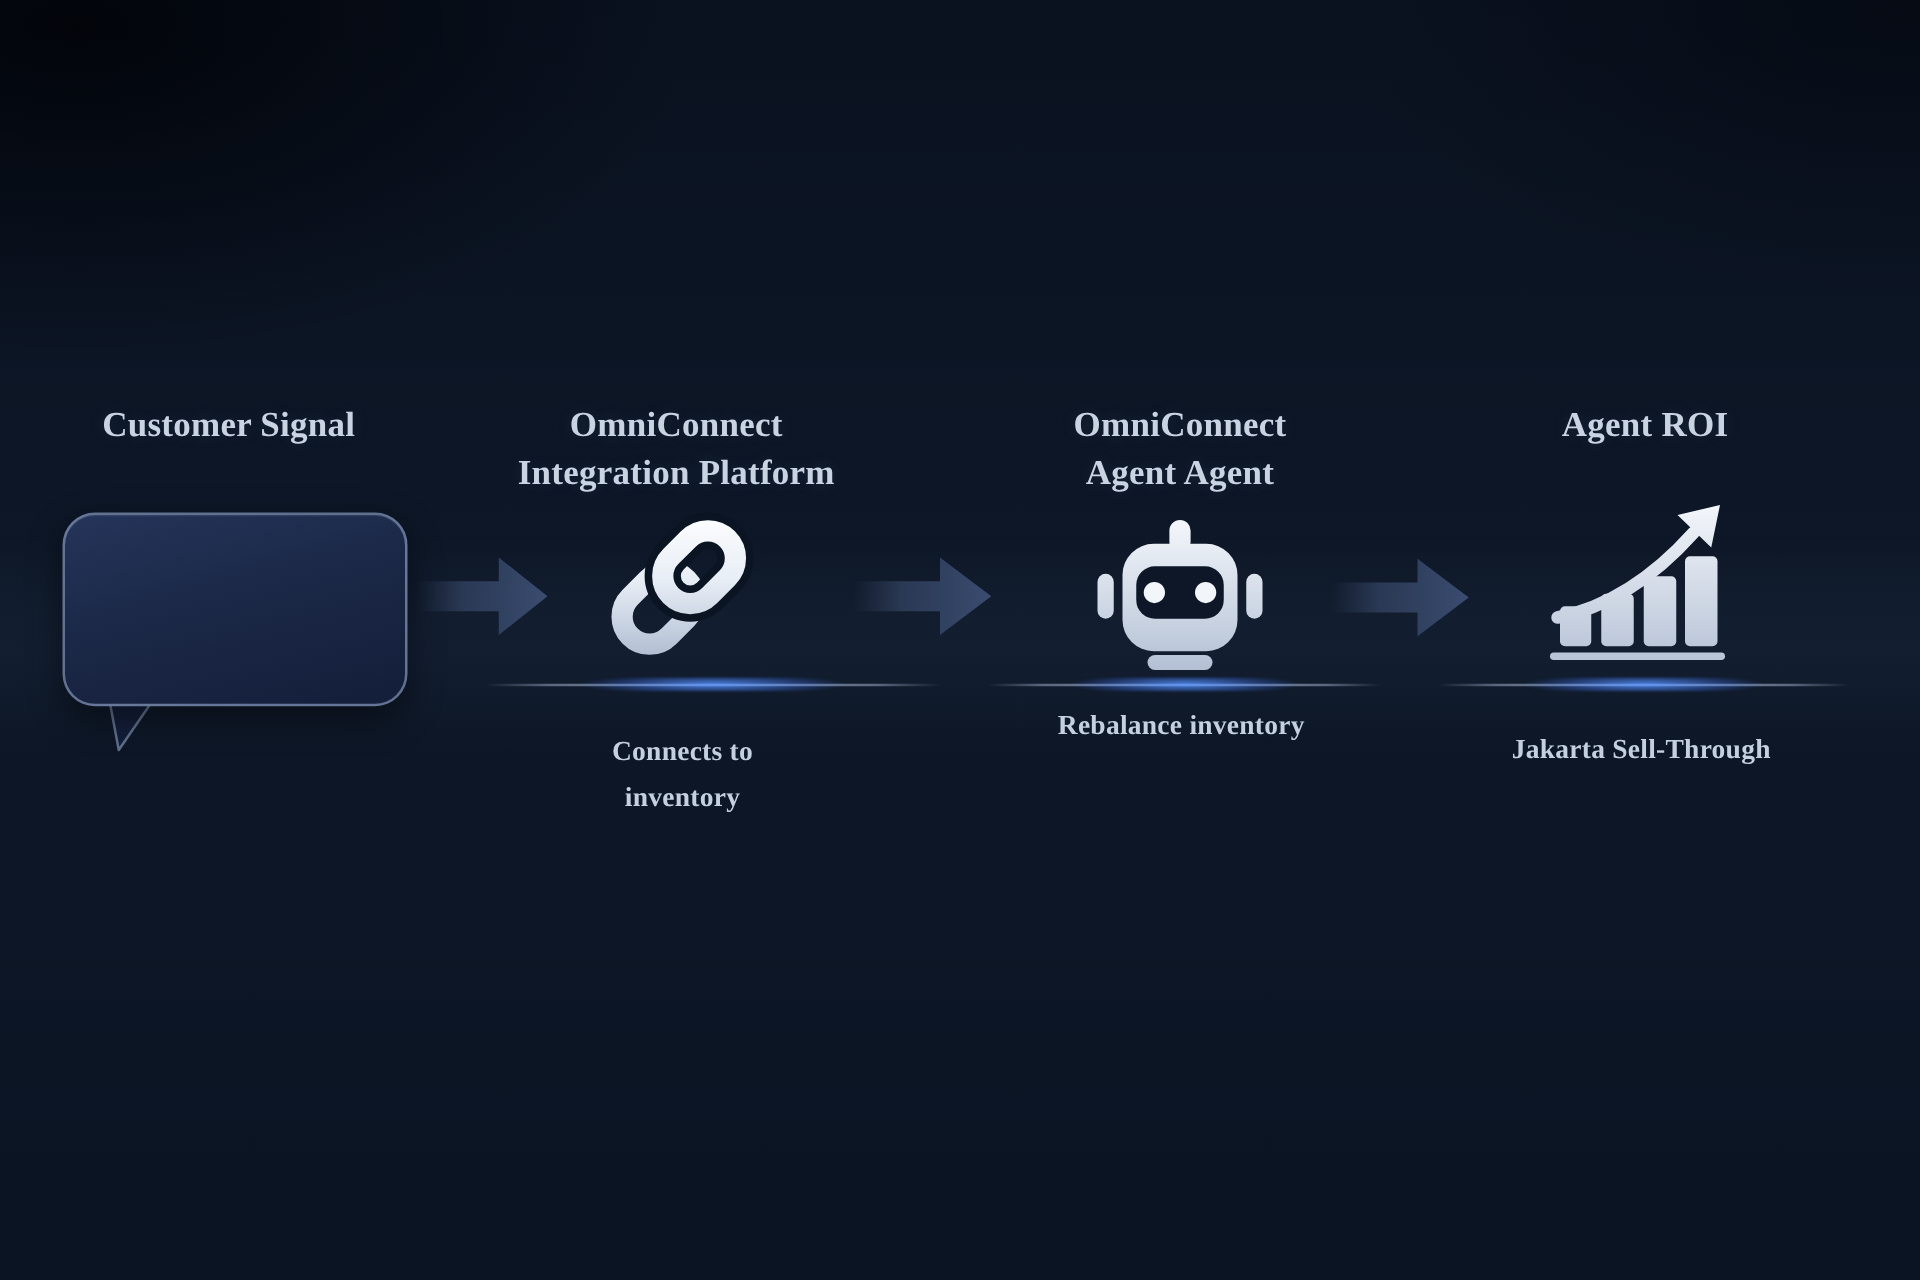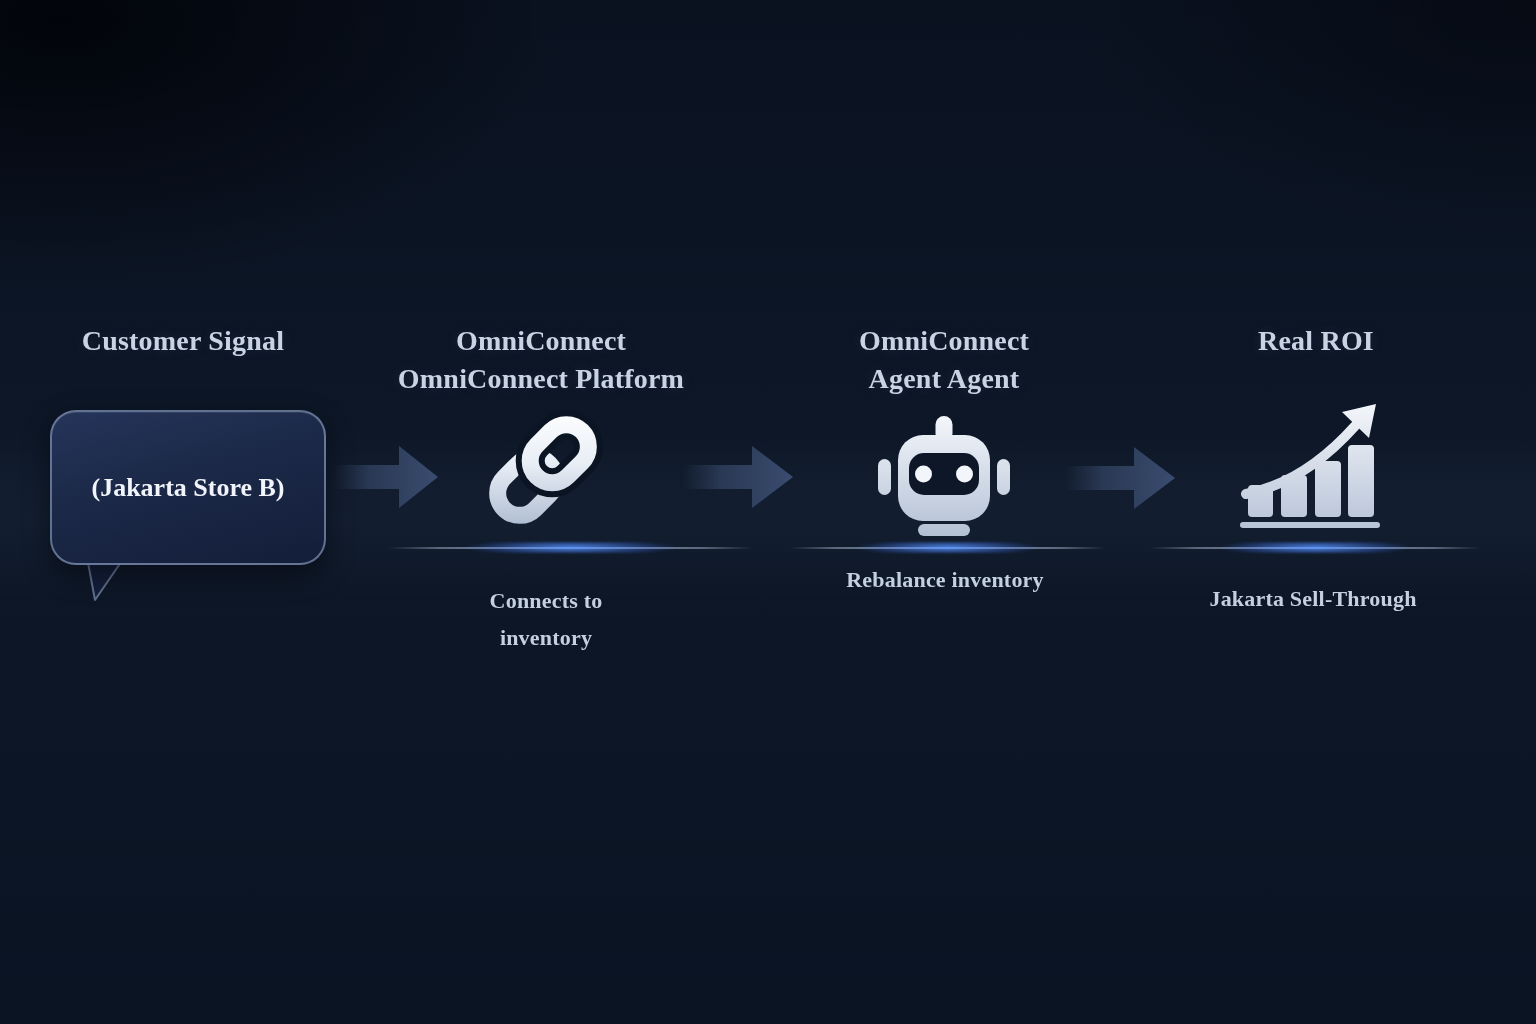--- a/index.html
+++ b/index.html
@@ -56,37 +56,36 @@
 <div class="canvas">
 
   <div class="ambient-band"></div>
 
   <div class="stage-title" style="left:183px;top:322px;">Customer Signal</div>
 
   <svg class="bubble-tail" width="60" height="58" viewBox="0 0 60 58">
     <polygon points="6,6 48,6 15,54" fill="#131e39" stroke="rgba(148,166,200,0.6)" stroke-width="2" stroke-linejoin="round"></polygon>
   </svg>
   <div class="bubble">
-    <span>(Jakarta Store B)</span>
   </div>
 
   <svg class="flow-arrow" style="left:333px;top:445px;" width="106" height="64" viewBox="0 0 106 64">
     <defs>
       <linearGradient id="ag1" x1="0" y1="0" x2="1" y2="0">
         <stop offset="0" stop-color="#2e3b57" stop-opacity="0"></stop>
         <stop offset="0.35" stop-color="#30405e" stop-opacity="0.8"></stop>
         <stop offset="1" stop-color="#3a4c70"></stop>
       </linearGradient>
     </defs>
     <polygon points="0,20 66,20 66,1 105,32 66,63 66,44 0,44" fill="url(#ag1)"></polygon>
   </svg>
 
   <div class="stage-title" style="left:541px;top:322px;">
     <span style="display:block">OmniConnect</span>
-    <span style="display:block">OmniConnect Platform</span>
+    <span style="display:block">Integration Platform</span>
   </div>
 
   <svg class="icon" style="left:478px;top:405px;" width="130" height="130" viewBox="0 0 130 130">
     <defs>
       <linearGradient id="cg" x1="20" y1="110" x2="110" y2="20" gradientUnits="userSpaceOnUse">
         <stop offset="0" stop-color="#a9b7cd"></stop>
         <stop offset="0.55" stop-color="#e8eef6"></stop>
         <stop offset="1" stop-color="#ffffff"></stop>
       </linearGradient>
     </defs>
@@ -151,21 +150,21 @@
     <defs>
       <linearGradient id="ag3" x1="0" y1="0" x2="1" y2="0">
         <stop offset="0" stop-color="#2e3b57" stop-opacity="0"></stop>
         <stop offset="0.35" stop-color="#30405e" stop-opacity="0.8"></stop>
         <stop offset="1" stop-color="#3a4c70"></stop>
       </linearGradient>
     </defs>
     <polygon points="0,20 70,20 70,1 111,32 70,63 70,44 0,44" fill="url(#ag3)"></polygon>
   </svg>
 
-  <div class="stage-title bold" style="left:1316px;top:322px;">Real ROI</div>
+  <div class="stage-title bold" style="left:1316px;top:322px;">Agent ROI</div>
 
   <svg class="icon" style="left:1236px;top:392px;" width="152" height="140" viewBox="0 0 152 140">
     <defs>
       <linearGradient id="gg" x1="76" y1="10" x2="76" y2="140" gradientUnits="userSpaceOnUse">
         <stop offset="0" stop-color="#f4f7fb"></stop>
         <stop offset="1" stop-color="#b6c2d6"></stop>
       </linearGradient>
     </defs>
     <rect x="12" y="93" width="25" height="32" rx="4" fill="url(#gg)"></rect>
     <rect x="45" y="83" width="26" height="42" rx="4" fill="url(#gg)"></rect>

